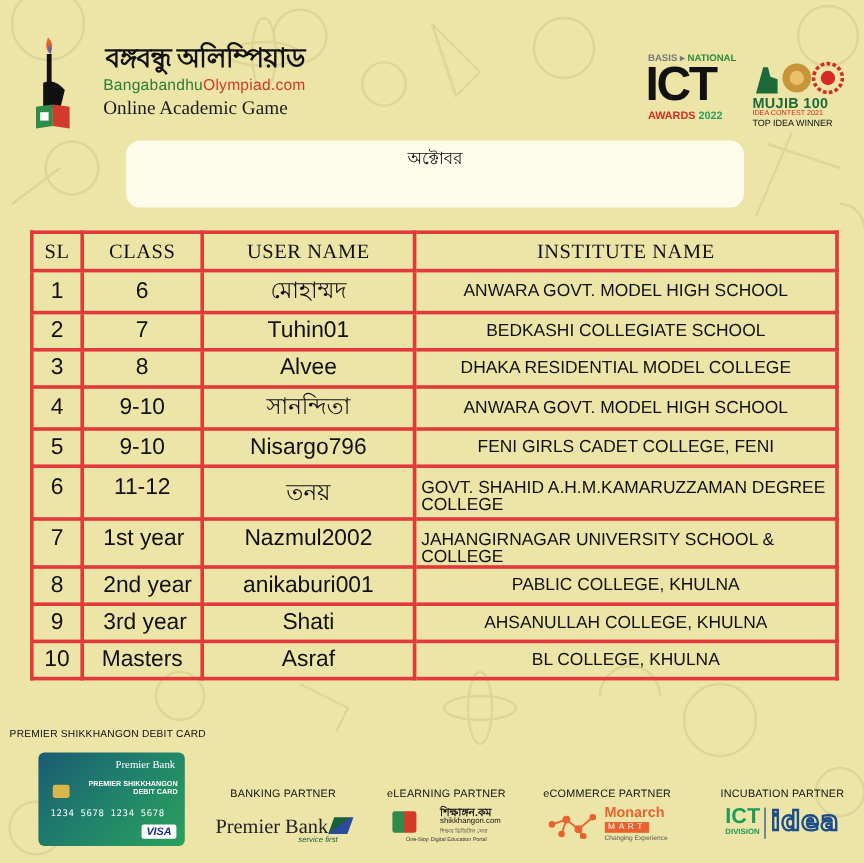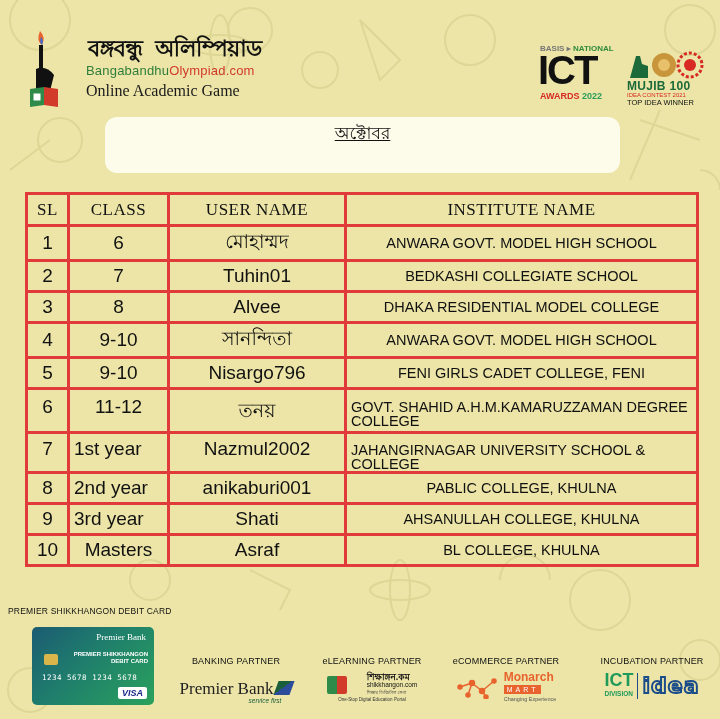--- a/index.html
+++ b/index.html
@@ -9,21 +9,21 @@
     background: #ece5a7;
     font-family: "Liberation Sans", sans-serif;
     color: #111;
   }
   .bg-pattern {
     position: absolute; inset: 0; pointer-events: none; opacity: 0.28;
   }
   
   .logo { position: absolute; left: 28px; top: 25px; width: 260px; height: 85px; }
   .logo .mark { position: absolute; left: 0; top: 4px; width: 34px; height: 80px; }
-  .logo .bn-title { position: absolute; left: 60px; top: 6px; font-family: Liberation Mono, monospace; font-size: 22px; font-weight: bold; letter-spacing: -0.5px; color: #111; white-space: nowrap; }
+  .logo .bn-title { position: absolute; left: 60px; top: 6px; font-family: Liberation Serif, serif; font-size: 22px; font-weight: bold; letter-spacing: -0.5px; color: #111; white-space: nowrap; }
   .logo .site { position: absolute; left: 58px; top: 38px; font-size: 13px; white-space: nowrap; letter-spacing: 0.2px; }
   .logo .site .g { color: #2e7d3a; }
   .logo .site .r { color: #d23a2a; }
   .logo .tag { position: absolute; left: 58px; top: 57px; font-family: "Liberation Serif", serif; font-size: 16px; color: #1a1a1a; white-space: nowrap; }
 
   
   .awards { position: absolute; left: 536px; top: 44px; width: 82px; height: 62px; }
   .awards .basis { position: absolute; left: 4px; top: 0; font-size: 8px; font-weight: bold; color: #777; white-space: nowrap; }
   .awards .basis .nat { color: #2e8b3a; }
   .awards .ict { position: absolute; left: 2px; top: 6px; font-size: 40px; font-weight: bold; color: #111; letter-spacing: -2px; line-height: 40px; }
@@ -34,21 +34,21 @@
   .mujib .m100 { position: absolute; left: 3px; top: 29px; font-size: 12px; font-weight: bold; color: #1c6a3a; white-space: nowrap; letter-spacing: 0.3px; }
   .mujib .contest { position: absolute; left: 3px; top: 42px; font-size: 6px; color: #d62a22; white-space: nowrap; }
   .mujib .winner { position: absolute; left: 3px; top: 48px; font-size: 7.5px; color: #111; white-space: nowrap; }
 
   
   .title-box {
     position: absolute; left: 105px; top: 117px; width: 515px; height: 56px;
     background: #fdfbea; border-radius: 12px;
     text-align: center;
   }
-  .title-box .t1 { font-family: "DejaVu Serif", serif; font-size: 17px; line-height: 24px; margin-top: 4px; color: #111; text-decoration: underline; }
+  .title-box .t1 { font-family: "DejaVu Serif", serif; font-size: 14px; line-height: 24px; margin-top: 4px; color: #111; }
   .title-box .t2 { font-family: "DejaVu Sans", sans-serif; font-size: 15px; line-height: 22px; color: #111; }
 
   
   .result-table {
     position: absolute; left: 25px; top: 192px; width: 671px;
     border-collapse: collapse;
     table-layout: fixed;
   }
   .result-table td, .result-table th {
     border: 3px solid #e03a3a;
@@ -58,21 +58,21 @@
     overflow: hidden;
   }
   .result-table th {
     font-family: "Liberation Serif", serif;
     font-size: 17px; letter-spacing: 0.5px;
     height: 32px; text-align: center;
   }
   .result-table td { font-size: 19px; height: 31px; padding: 0 4px; }
   .result-table td.sl { text-align: center; padding: 0; }
   .result-table td.cls { text-align: center; }
-  .result-table td.cls.left { text-align: left; padding-left: 4px; }
+  .result-table td.cls.left { text-align: left; padding-left: 16px; }
   .result-table td.user { text-align: center; }
   .result-table td.inst { font-size: 14.5px; text-align: center; white-space: normal; line-height: 14px; }
   .result-table td.inst.left { text-align: left; }
   .result-table tr.tall td { height: 44px; vertical-align: top; padding-top: 6px; }
   .result-table tr.tall td.inst { padding-top: 10px; }
   .result-table tr.mid td { height: 40px; vertical-align: top; padding-top: 4px; }
   .result-table tr.mid td.inst { padding-top: 9px; }
 
   
   .card-label { position: absolute; left: 8px; top: 606px; font-size: 8.5px; color: #111; letter-spacing: 0.2px; white-space: nowrap; }

